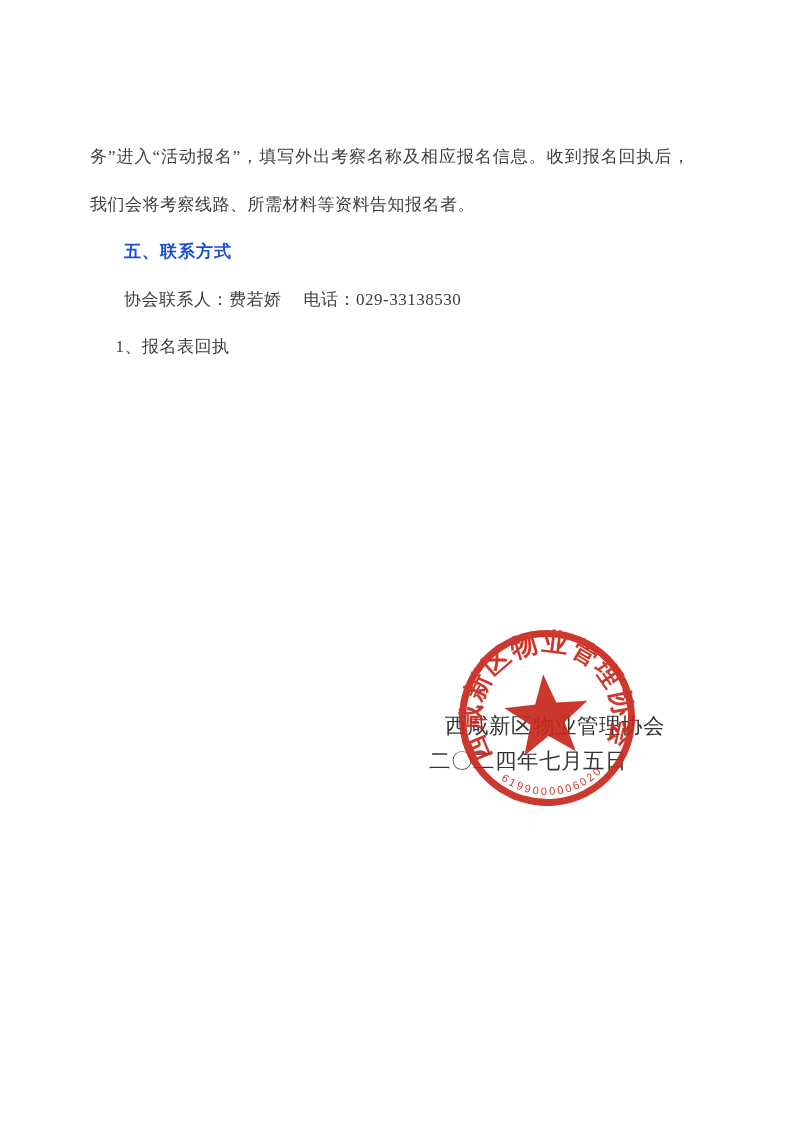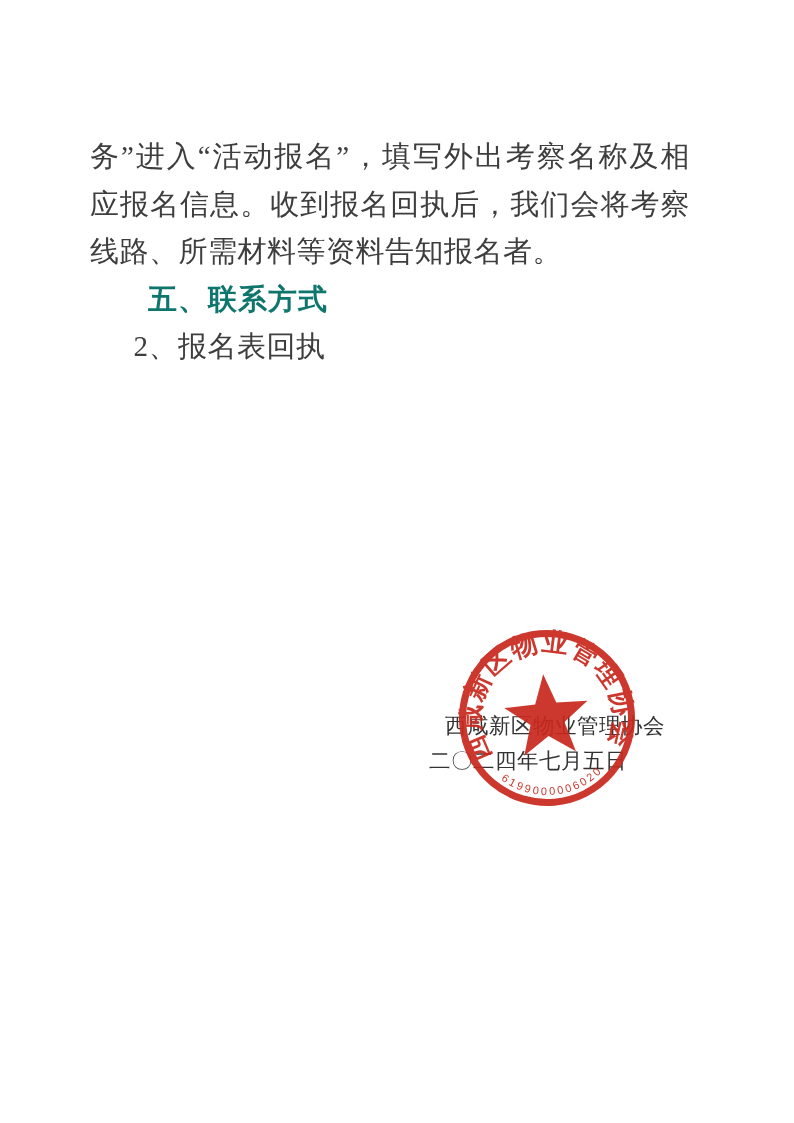--- a/index.html
+++ b/index.html
@@ -6,30 +6,30 @@
   .page{
     position:relative;
     width:794px;height:1123px;
     background:#ffffff;
     overflow:hidden;
     font-family:"Liberation Serif","DejaVu Serif",serif;
   }
   .content{
     position:absolute;
     left:90px;top:133px;width:600px;
-    font-size:29px;line-height:47.5px;
+    font-size:17px;line-height:47.5px;
     letter-spacing:.5px;
     color:#3e3e3e;
     text-align:justify;
   }
   .content p{margin:0;padding:0;}
   .ind2{text-indent:2em;}
   .heading{
     font-weight:700;
-    color:#0f766e;
+    color:#1d4ed8;
     font-family:"Liberation Sans","DejaVu Sans",sans-serif;
     letter-spacing:1px;
   }
   .attach{margin-top:-10px;text-indent:1.5em;}
   .contact .gap{margin-left:22px;}
   .sig{
     position:absolute;
     top:709px;right:129px;left:90px;
     text-align:right;
     font-size:21.5px;line-height:35px;
@@ -57,21 +57,22 @@
   }
 </style>
 </head>
 <body>
 
 <div class="page">
 
   <div class="content">
     <p>务”进入“活动报名”，填写外出考察名称及相应报名信息。收到报名回执后，我们会将考察线路、所需材料等资料告知报名者。</p>
     <p class="ind2 heading">五、联系方式</p>
-    <p class="attach">2、报名表回执</p>
+    <p class="ind2 contact"><span>协会联系人：</span><span>费若娇</span><span class="gap">电话：</span><span>029-33138530</span></p>
+    <p class="attach">1、报名表回执</p>
   </div>
 
   <div class="sig">
     <div class="sig-org">西咸新区物业管理协会</div>
     <div class="sig-date">二〇二四年七月五日</div>
   </div>
 
   <svg class="stamp" viewBox="0 0 220 220" width="220" height="220" xmlns="http://www.w3.org/2000/svg">
     <defs>
       <path id="arcTop" d="M 52,143.5 A 67,67 0 1 1 168,143.5" fill="none"></path>

